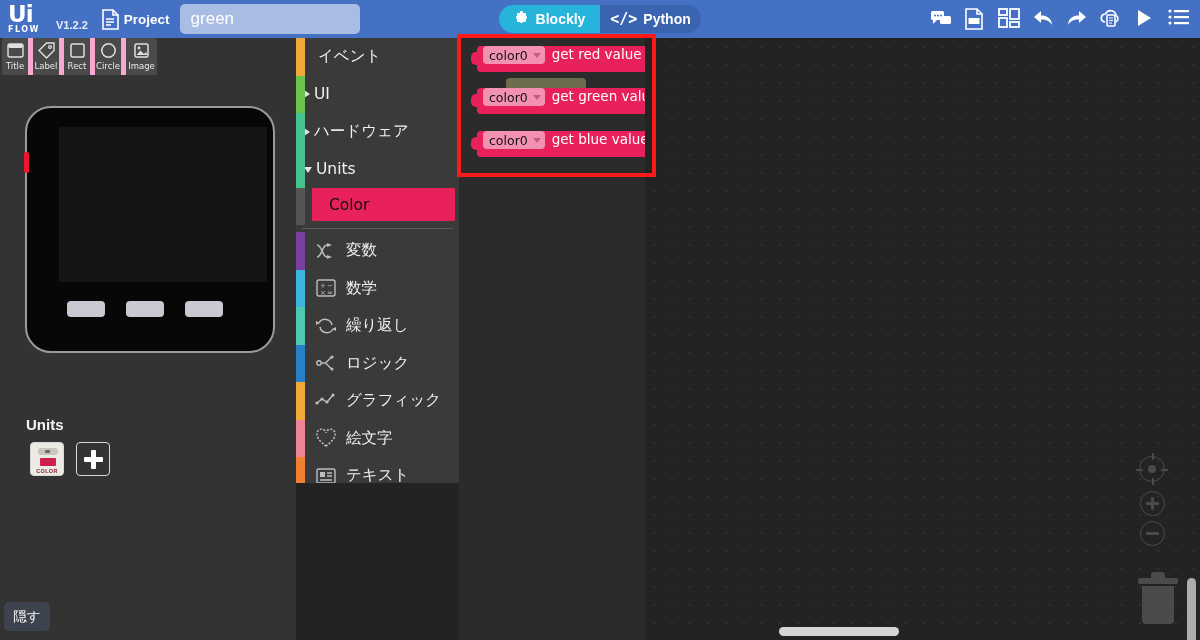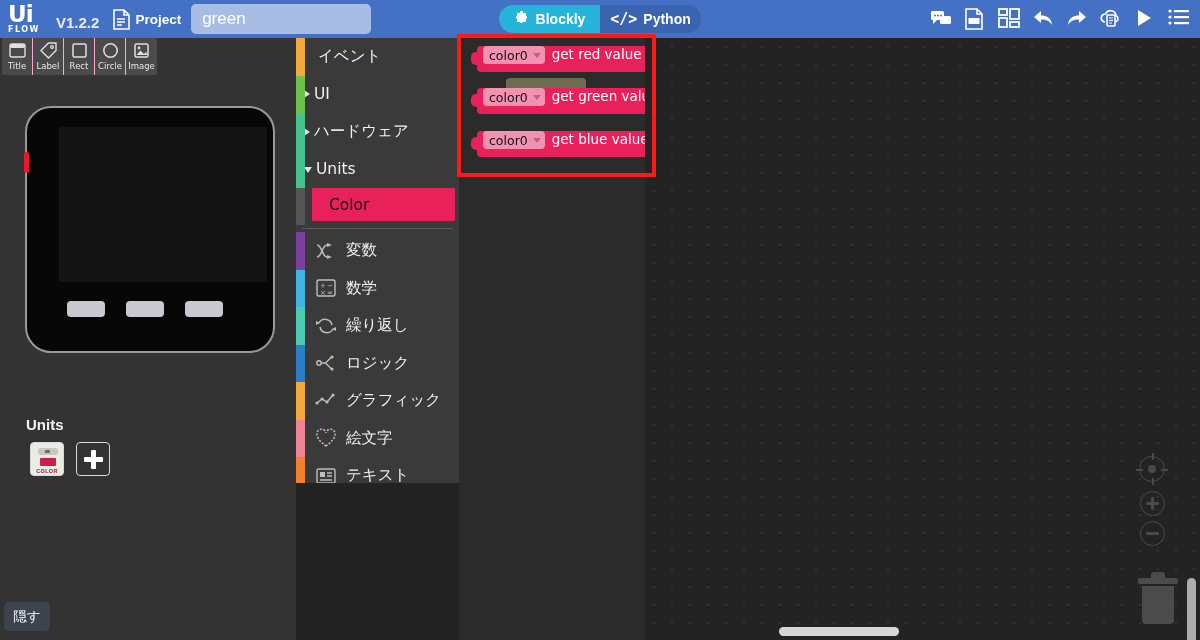--- a/index.html
+++ b/index.html
@@ -23,21 +23,21 @@
   }
   .logo-ui {
     font-size: 23px; font-weight: bold; color: #fff; line-height: 21px;
     letter-spacing: -1px; font-family: "DejaVu Sans", sans-serif;
   }
   .logo-flow {
     font-size: 8px; font-weight: bold; color: #fff; letter-spacing: 1.5px;
     line-height: 9px; font-family: "DejaVu Sans", sans-serif;
   }
   .ver {
-    font-size: 15px; color: #e8ecf6; font-weight: bold;
+    font-size: 11px; color: #e8ecf6; font-weight: bold;
     margin-left: 4px; margin-bottom: 3px;
   }
   .proj-group { display: flex; align-items: center; margin-left: 14px; }
   .doc-icon { width: 17px; height: 21px; position: relative; }
   .proj-label {
     font-size: 13.5px; color: #fff; font-weight: bold; margin-left: 5px;
   }
   .proj-name {
     margin-left: 10px; width: 180px; height: 30px;
     background: #a9bde4; border-radius: 5px;
@@ -68,21 +68,21 @@
     position: absolute; left: 0; top: 38px; width: 296px; height: 602px;
     background: #333333;
   }
   .widget-bar {
     position: absolute; left: 2px; top: 0px;
     display: flex; background: #4a4a4a; border-radius: 2px;
   }
   .widget-item {
     width: 31px; height: 37px; padding-top: 3px;
     display: flex; flex-direction: column; align-items: center;
-    border-right: 1px solid #f9a8d4;
+    border-right: 5px solid #f9a8d4;
   }
   .widget-item:last-child { border-right: none; }
   .widget-ico { width: 19px; height: 19px; }
   .widget-lbl {
     font-size: 8.5px; color: #e8e8e8; margin-top: 1px;
     white-space: nowrap; font-family: "DejaVu Sans", sans-serif;
   }
 
   .device {
     position: absolute; left: 25px; top: 68px;

